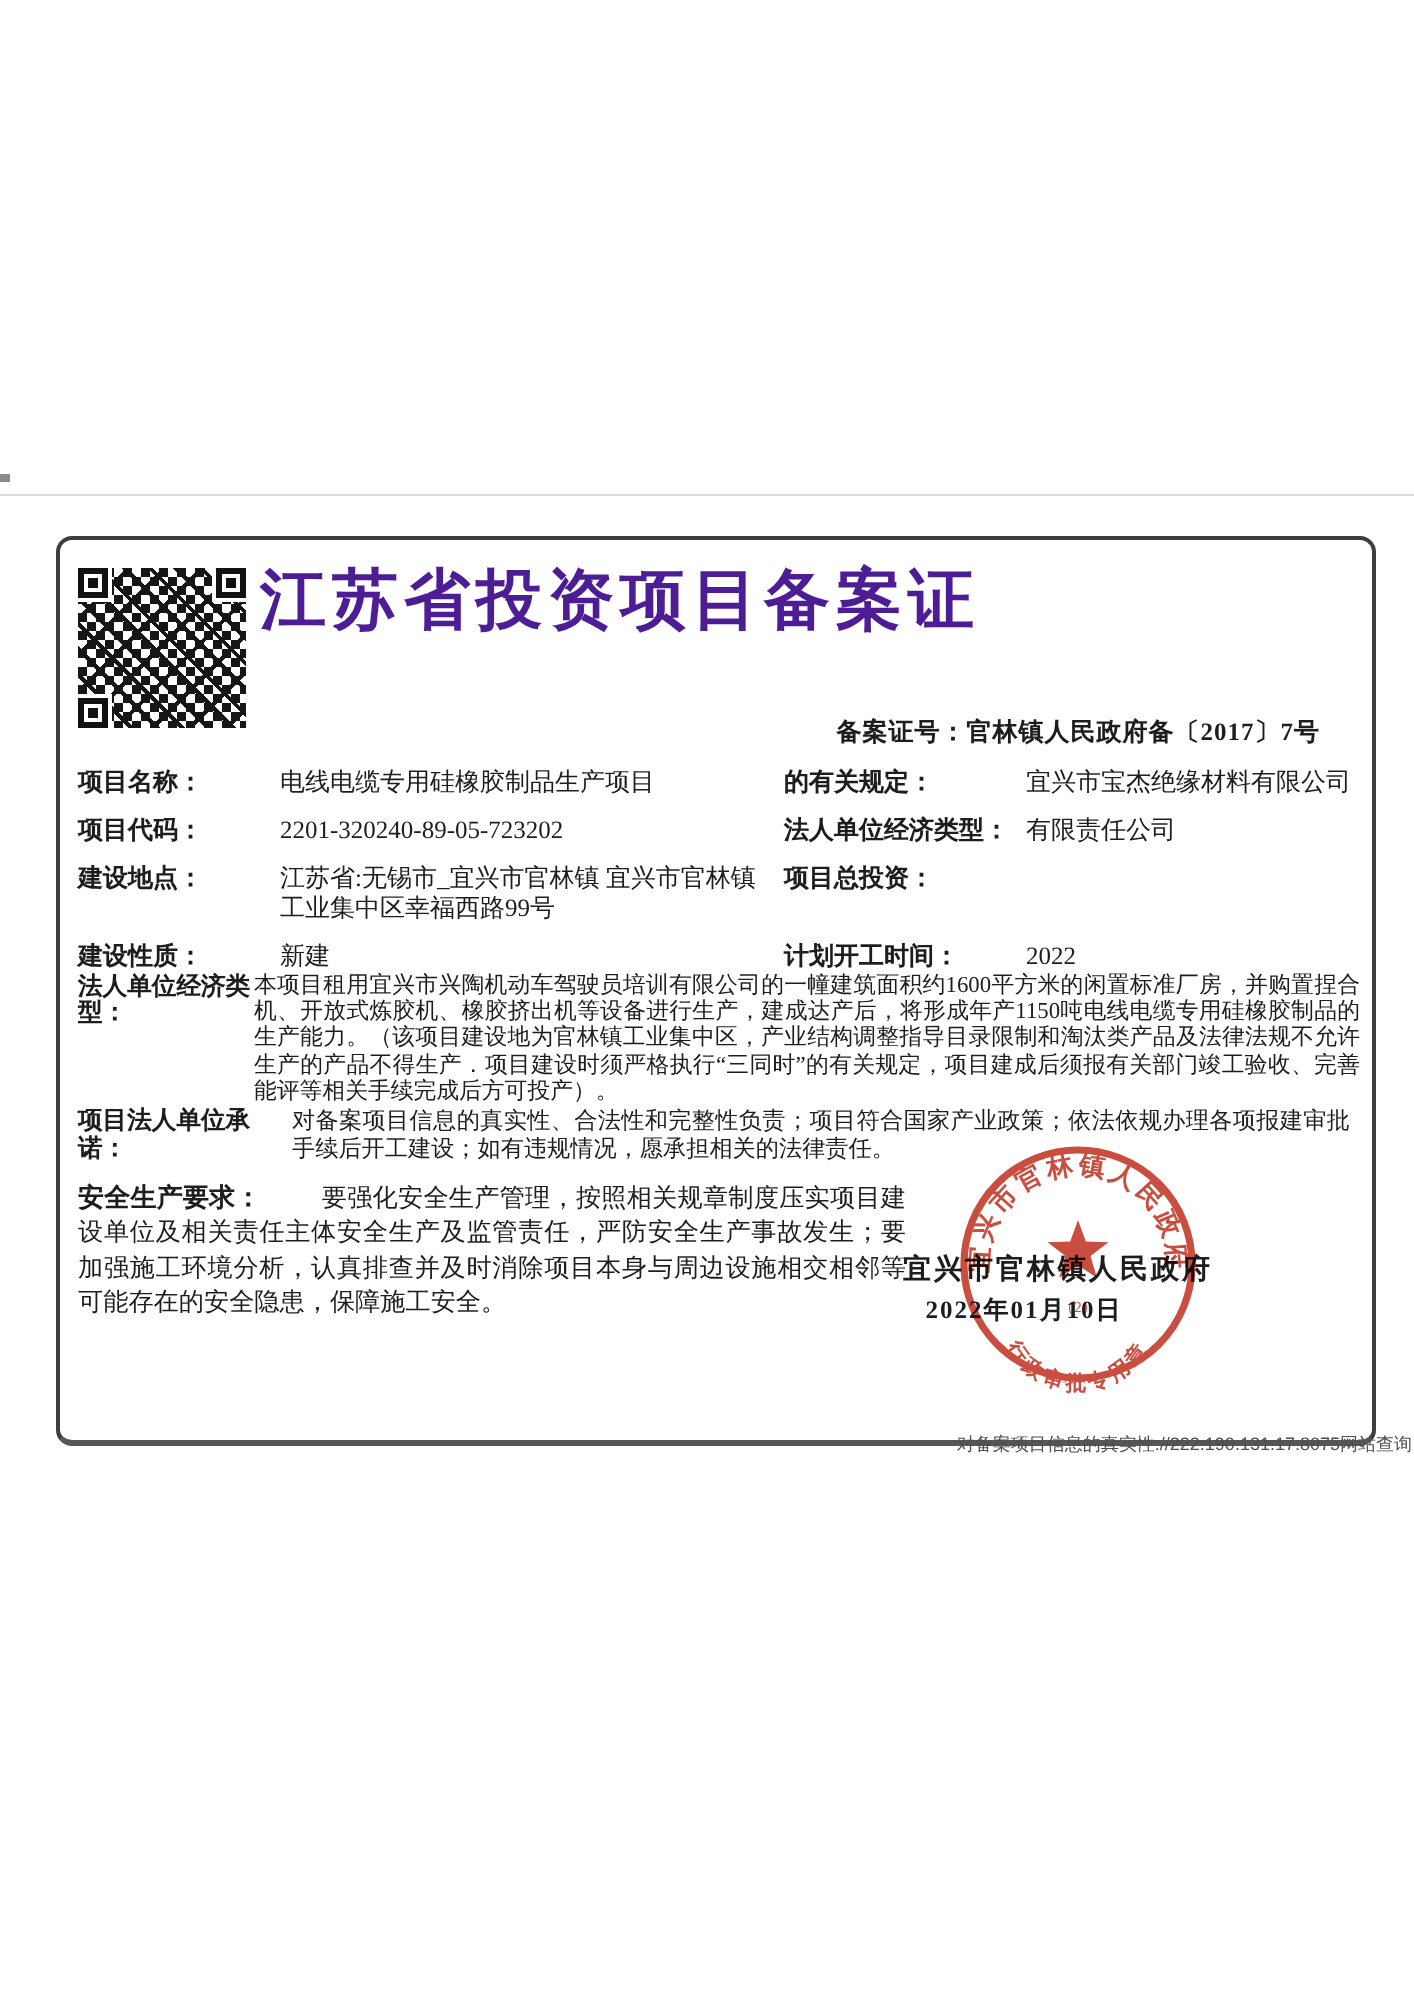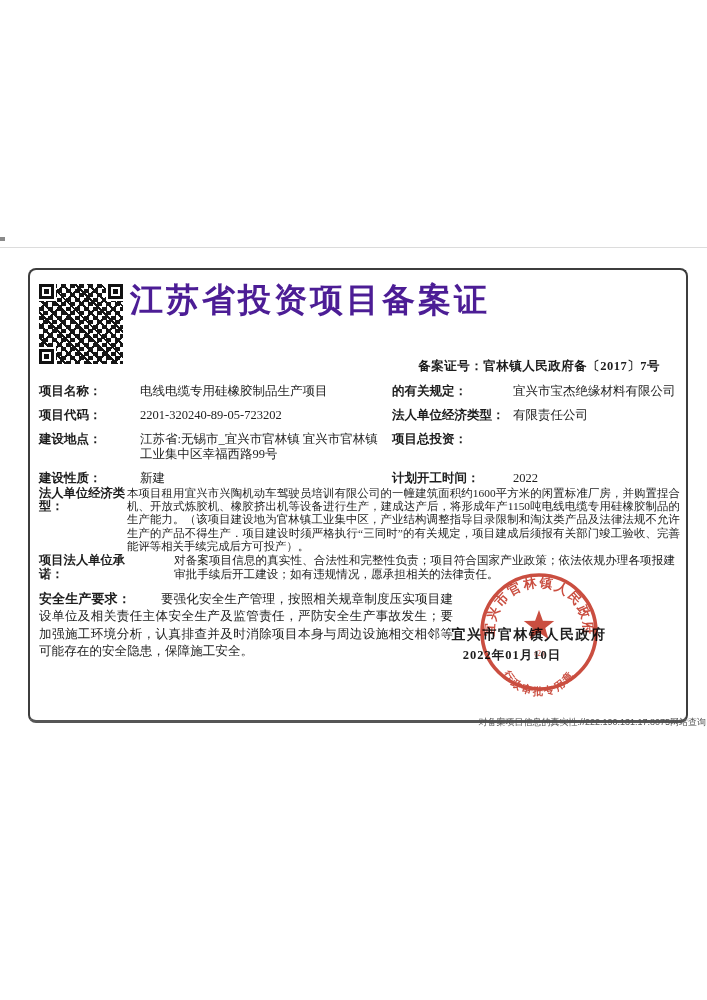--- a/index.html
+++ b/index.html
@@ -44,21 +44,21 @@
   .fl1{flex:none;width:101px;font-weight:bold;}
   .fv1{flex:none;width:252px;padding-right:10px;box-sizing:border-box;}
   .fl2{flex:none;width:121px;font-weight:bold;}
   .fv2{flex:1;}
 
   .blk{position:absolute;left:9px;display:flex;font-size:11.4px;line-height:13.2px;}
   .blk .blabel{flex:none;font-weight:bold;font-size:12.3px;}
   .blk .btext{flex:1;text-align:justify;}
   .scale-blk{top:217px;width:641px;}
   .scale-blk .blabel{width:88px;}
-  .promise-blk{top:284px;width:636px;font-size:11.6px;line-height:13.8px;gap:28px;}
+  .promise-blk{top:284px;width:636px;font-size:11.6px;line-height:13.8px;}
   .promise-blk .blabel{width:107px;}
 
   .safety-blk{
     position:absolute;left:9px;top:320px;width:414px;
     font-size:12.6px;line-height:17.4px;text-align:justify;
   }
   .safety-blk b{font-size:13px;}
   .safety-gap{display:inline-block;width:30px;}
 
   

